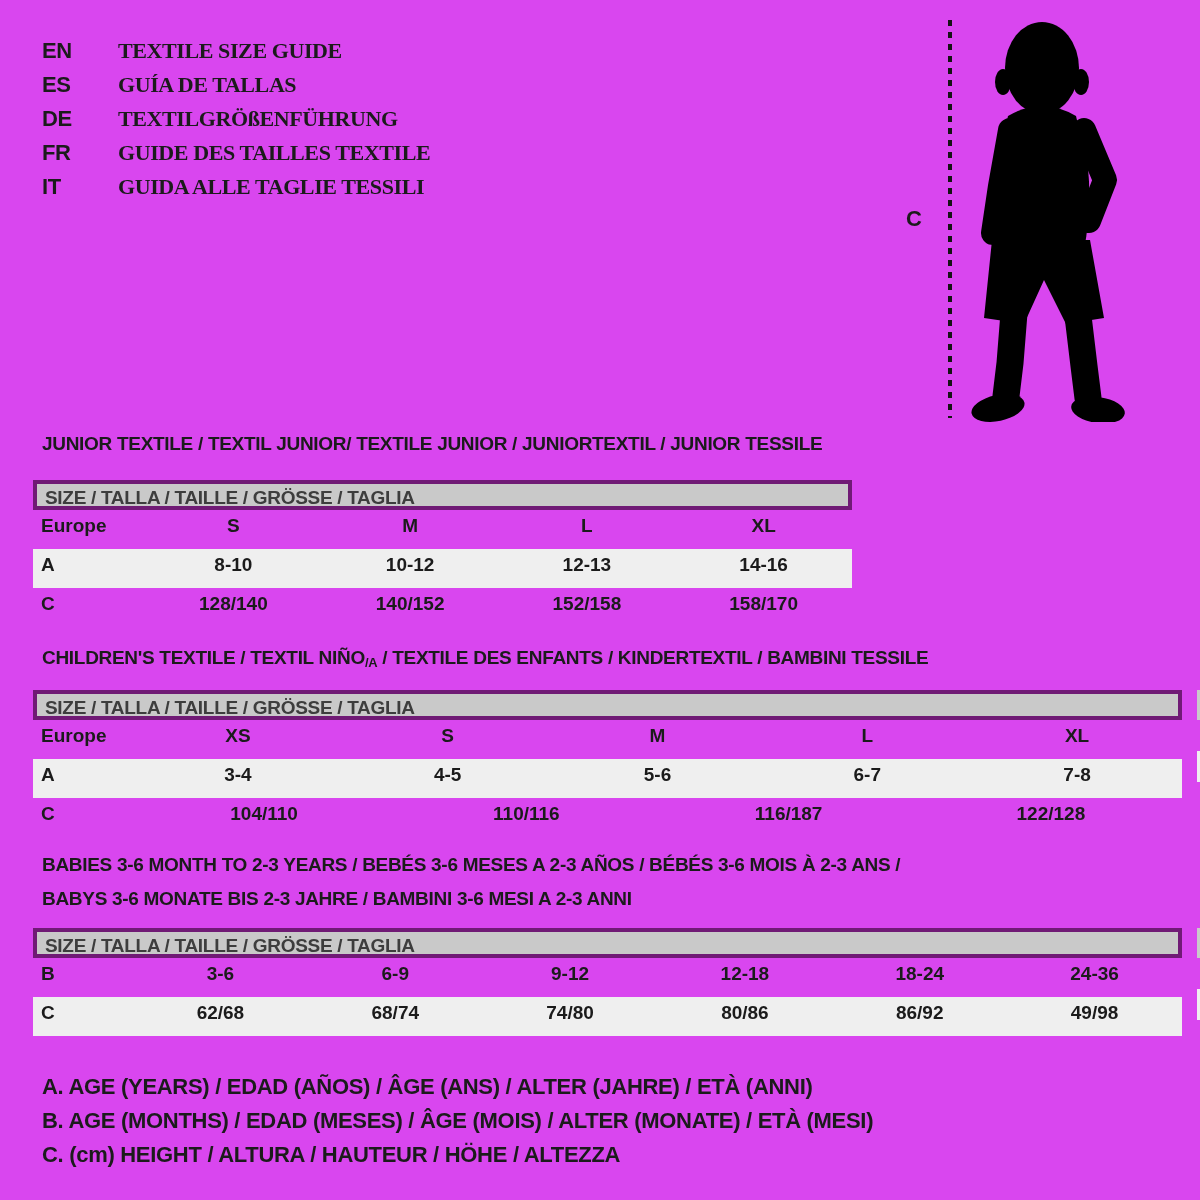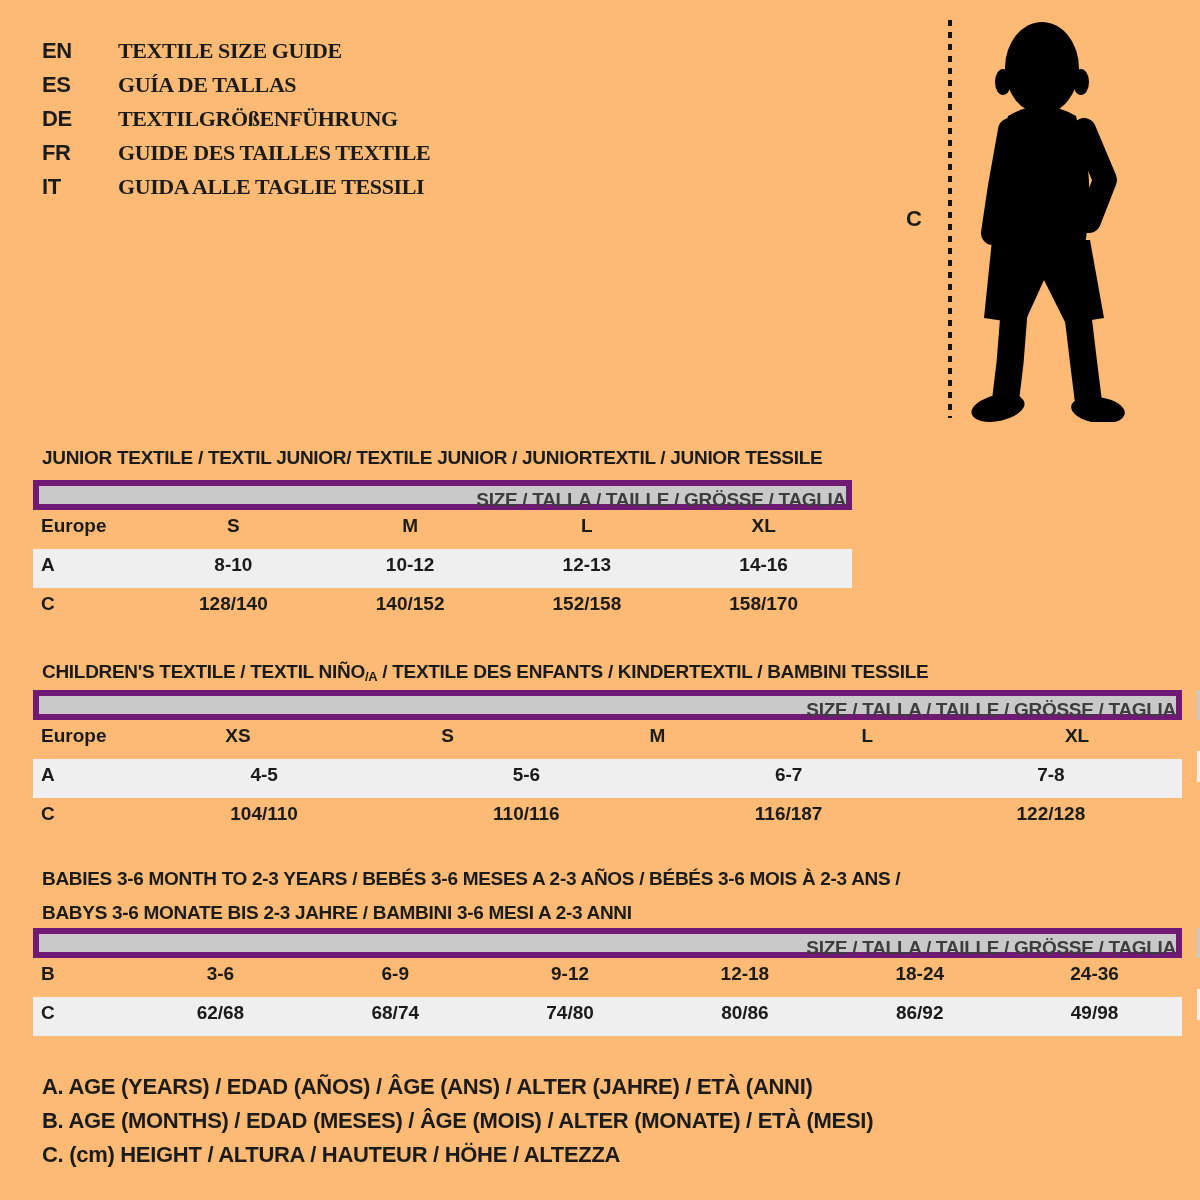--- a/index.html
+++ b/index.html
@@ -1,41 +1,41 @@
 <!DOCTYPE html>
 <html><head>
 <meta charset="utf-8">
 <style>
   * { margin:0; padding:0; box-sizing:border-box; }
   body { background:#fff; font-family:"Liberation Sans", sans-serif; }
-  .canvas { position:relative; width:1200px; height:1200px; background:#fdba74; overflow:hidden; color:#1b1b1b; }
+  .canvas { position:relative; width:1200px; height:1200px; background:#d946ef; overflow:hidden; color:#1b1b1b; }
 
   
   .lang-block { position:absolute; left:42px; top:34px; }
   .lang-row { display:flex; height:34px; line-height:34px; }
   .lang-code { width:76px; font-size:22px; font-weight:700; letter-spacing:-0.4px; }
   .lang-title { font-size:22px; font-weight:700; letter-spacing:-0.4px;font-family:Liberation Serif, serif; }
 
   
   .figure { position:absolute; left:890px; top:0; width:310px; height:440px; }
   .dash-line { position:absolute; left:58px; top:20px; width:4px; height:398px;
     background:repeating-linear-gradient(180deg,#141414 0 6px,transparent 6px 12px); }
   .measure-label { position:absolute; left:16px; top:206px; font-size:22px; font-weight:700; }
   .silhouette { position:absolute; left:72px; top:18px; }
 
   
-  .heading { position:absolute; left:42px; font-size:19px; font-weight:700; letter-spacing:-0.3px; line-height:23px;margin-top:14px; }
+  .heading { position:absolute; left:42px; font-size:19px; font-weight:700; letter-spacing:-0.3px; line-height:23px; }
   .heading .sub { font-size:13px; position:relative; top:3px; }
 
   
   .table { position:absolute; left:33px; }
   .t1 { width:819px; }
   .t2, .t3 { width:1149px; }
-  .size-bar { height:30px; line-height:28px; background:#c9c9c9; border:6px solid #701a75;
-    padding-left:8px; font-size:19px; font-weight:700; color:#3d3d3d; letter-spacing:-0.3px;text-align:right; }
+  .size-bar { height:30px; line-height:28px; background:#c9c9c9; border:4px solid #701a75;
+    padding-left:8px; font-size:19px; font-weight:700; color:#3d3d3d; letter-spacing:-0.3px; }
   .t-row { display:flex; height:39px; line-height:31px; font-size:19px; font-weight:700; }
   .t-row.striped { background:#efefef; }
   .t-label { padding-left:8px; }
   .t1 .t-label { width:112px; }
   .t2 .t-label, .t3 .t-label { width:100px; }
   .t-cell { flex:1; text-align:center; }
   .sliver { position:absolute; right:-18px; width:3px; }
   .sliver-bar { top:0; height:30px; background:#c9c9c9; }
   .sliver-stripe { top:61px; height:31px; background:#efefef; }
 
@@ -131,20 +131,21 @@
     <div class="t-row">
       <span class="t-label">Europe</span>
       <span class="t-cell">XS</span>
       <span class="t-cell">S</span>
       <span class="t-cell">M</span>
       <span class="t-cell">L</span>
       <span class="t-cell">XL</span>
     </div>
     <div class="t-row striped">
       <span class="t-label">A</span>
+      <span class="t-cell">3-4</span>
       <span class="t-cell">4-5</span>
       <span class="t-cell">5-6</span>
       <span class="t-cell">6-7</span>
       <span class="t-cell">7-8</span>
     </div>
     <div class="t-row">
       <span class="t-label">C</span>
       <span class="t-cell">104/110</span>
       <span class="t-cell">110/116</span>
       <span class="t-cell">116/187</span>

